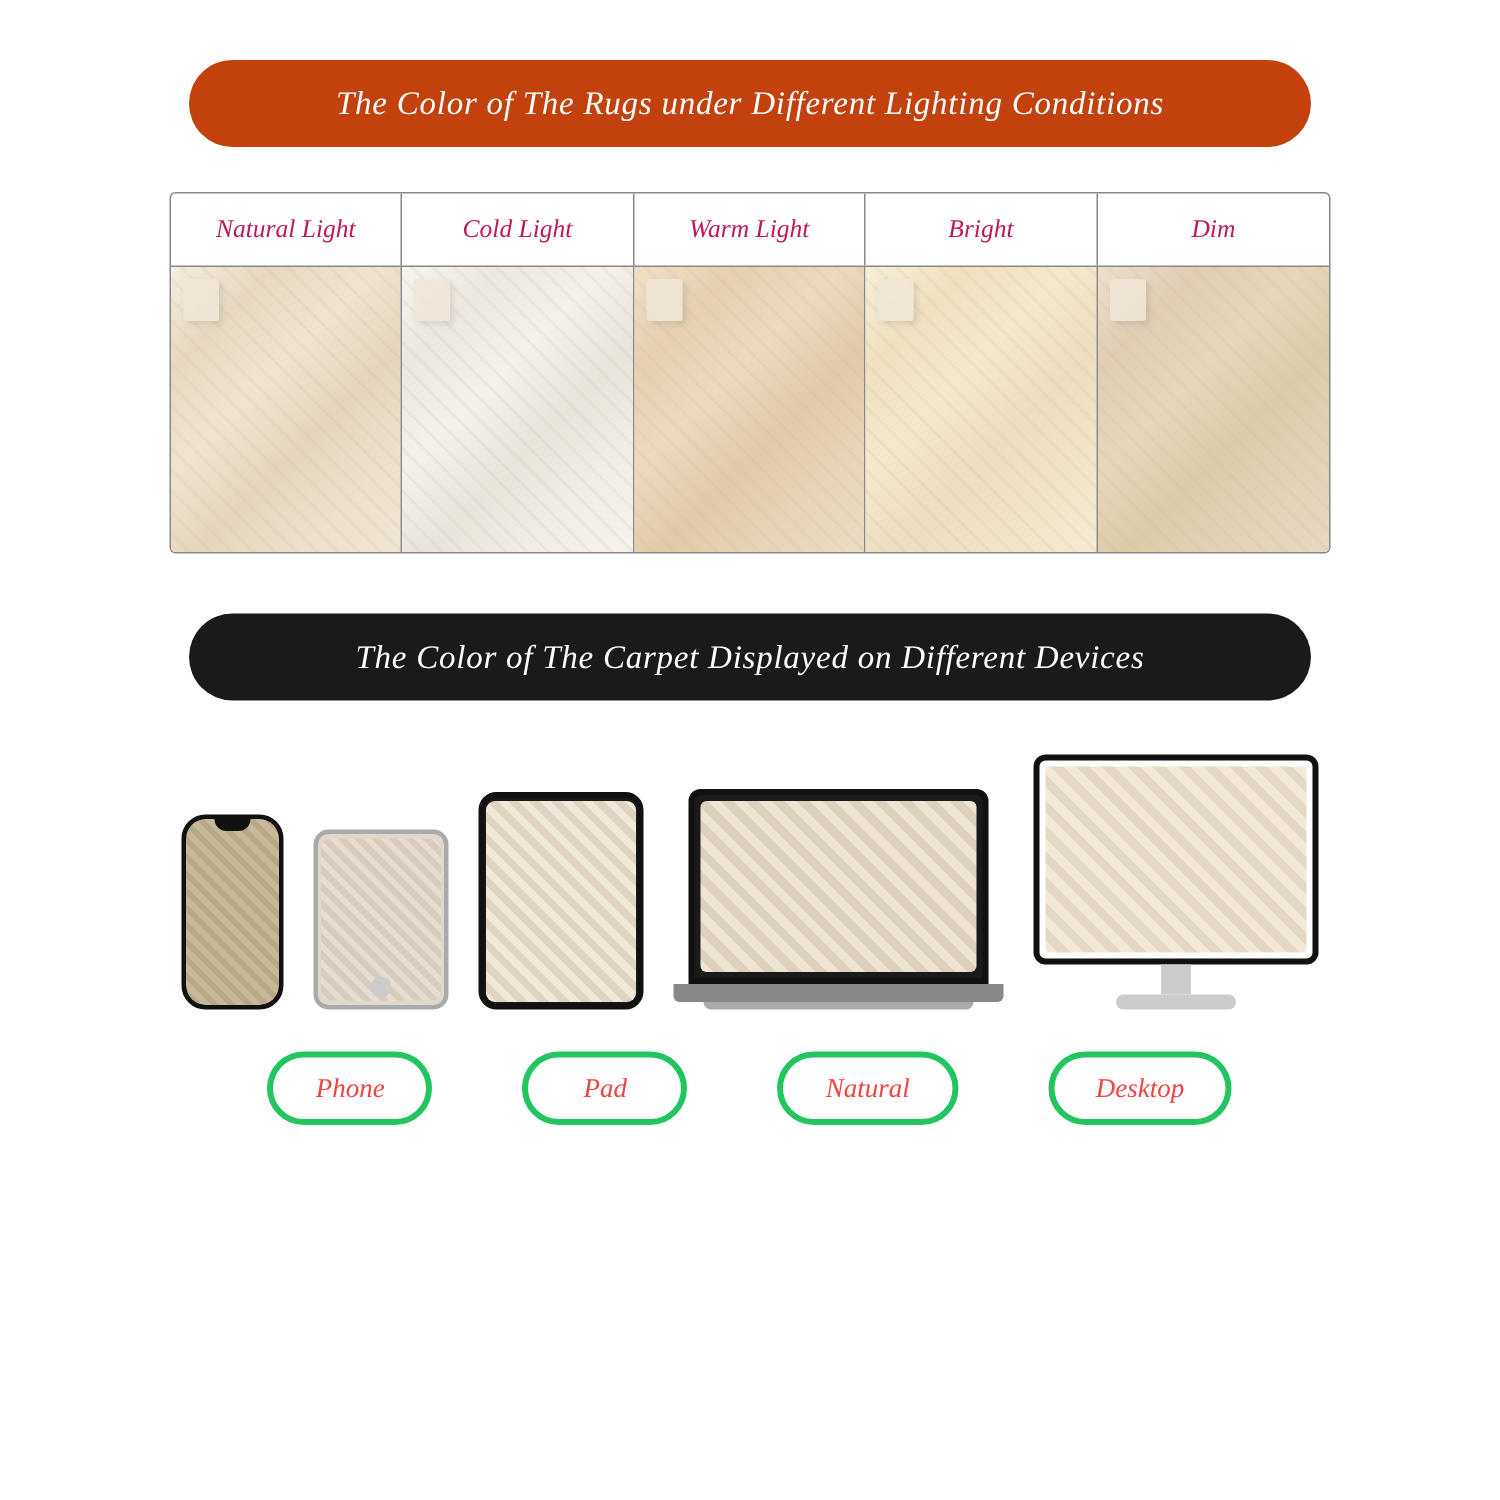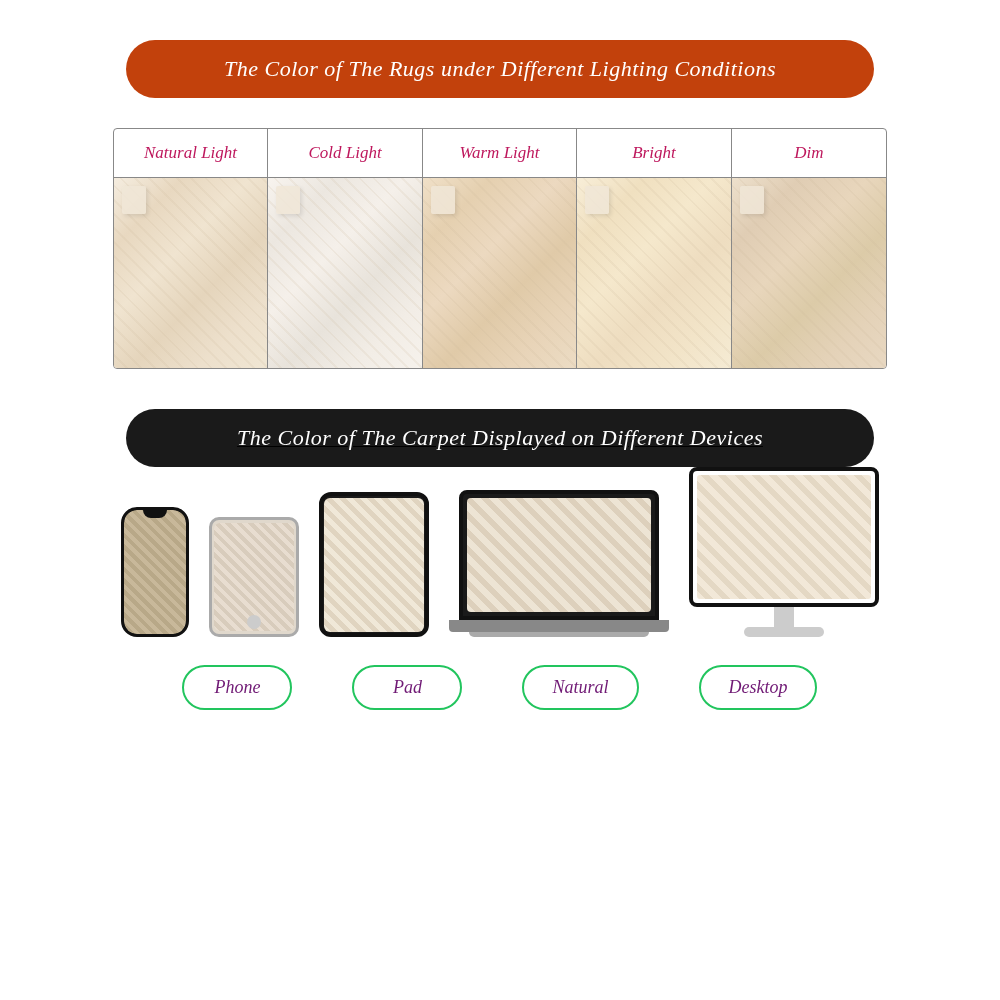--- a/index.html
+++ b/index.html
@@ -130,23 +130,23 @@
       background: rgba(240,230,215,0.85);
       border-radius: 2px;
       box-shadow: 2px 2px 4px rgba(0,0,0,0.1);
     }
 
     
     .title-banner2 {
       background: #1a1a1a;
       border-radius: 50px;
       padding: 16px 40px;
+      margin-bottom: 36px;
       width: 85%;
       text-align: center;
-      text-decoration: underline;
     }
     .title-banner2 span {
       color: #ffffff;
       font-size: 22px;
       font-style: italic;
       font-weight: 400;
       letter-spacing: 0.5px;
     }
 
     
@@ -161,27 +161,27 @@
 
     
     .labels-row {
       display: flex;
       align-items: center;
       justify-content: center;
       gap: 60px;
       width: 88%;
     }
     .device-label {
-      border: 2px solid #22c55e;
+      border: 4px solid #22c55e;
       border-radius: 50px;
       padding: 10px 28px;
       font-style: italic;
       font-size: 18px;
       font-weight: 400;
-      color: #701a75;
+      color: #ef4444;
       text-align: center;
       min-width: 110px;
     }
 
     
     .device-phone {
       display: flex;
       flex-direction: column;
       align-items: center;
     }

